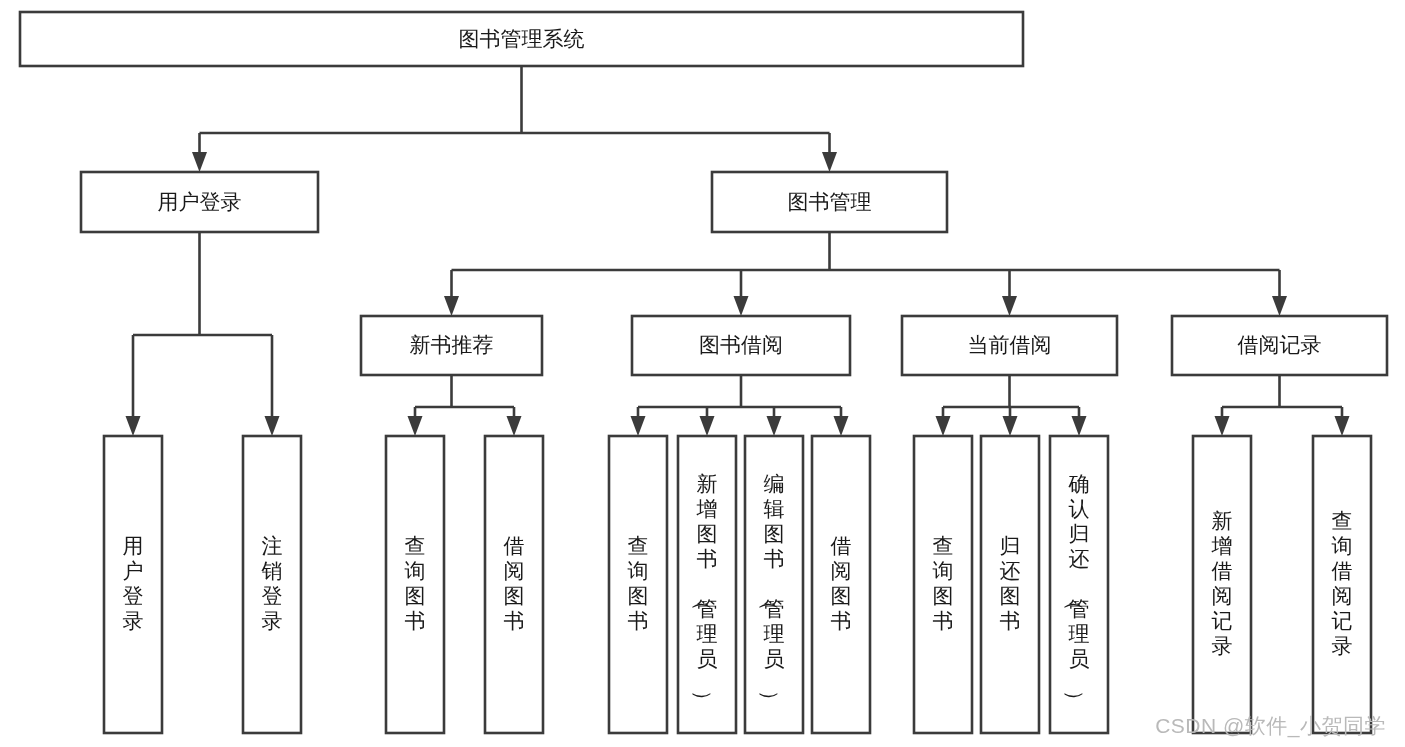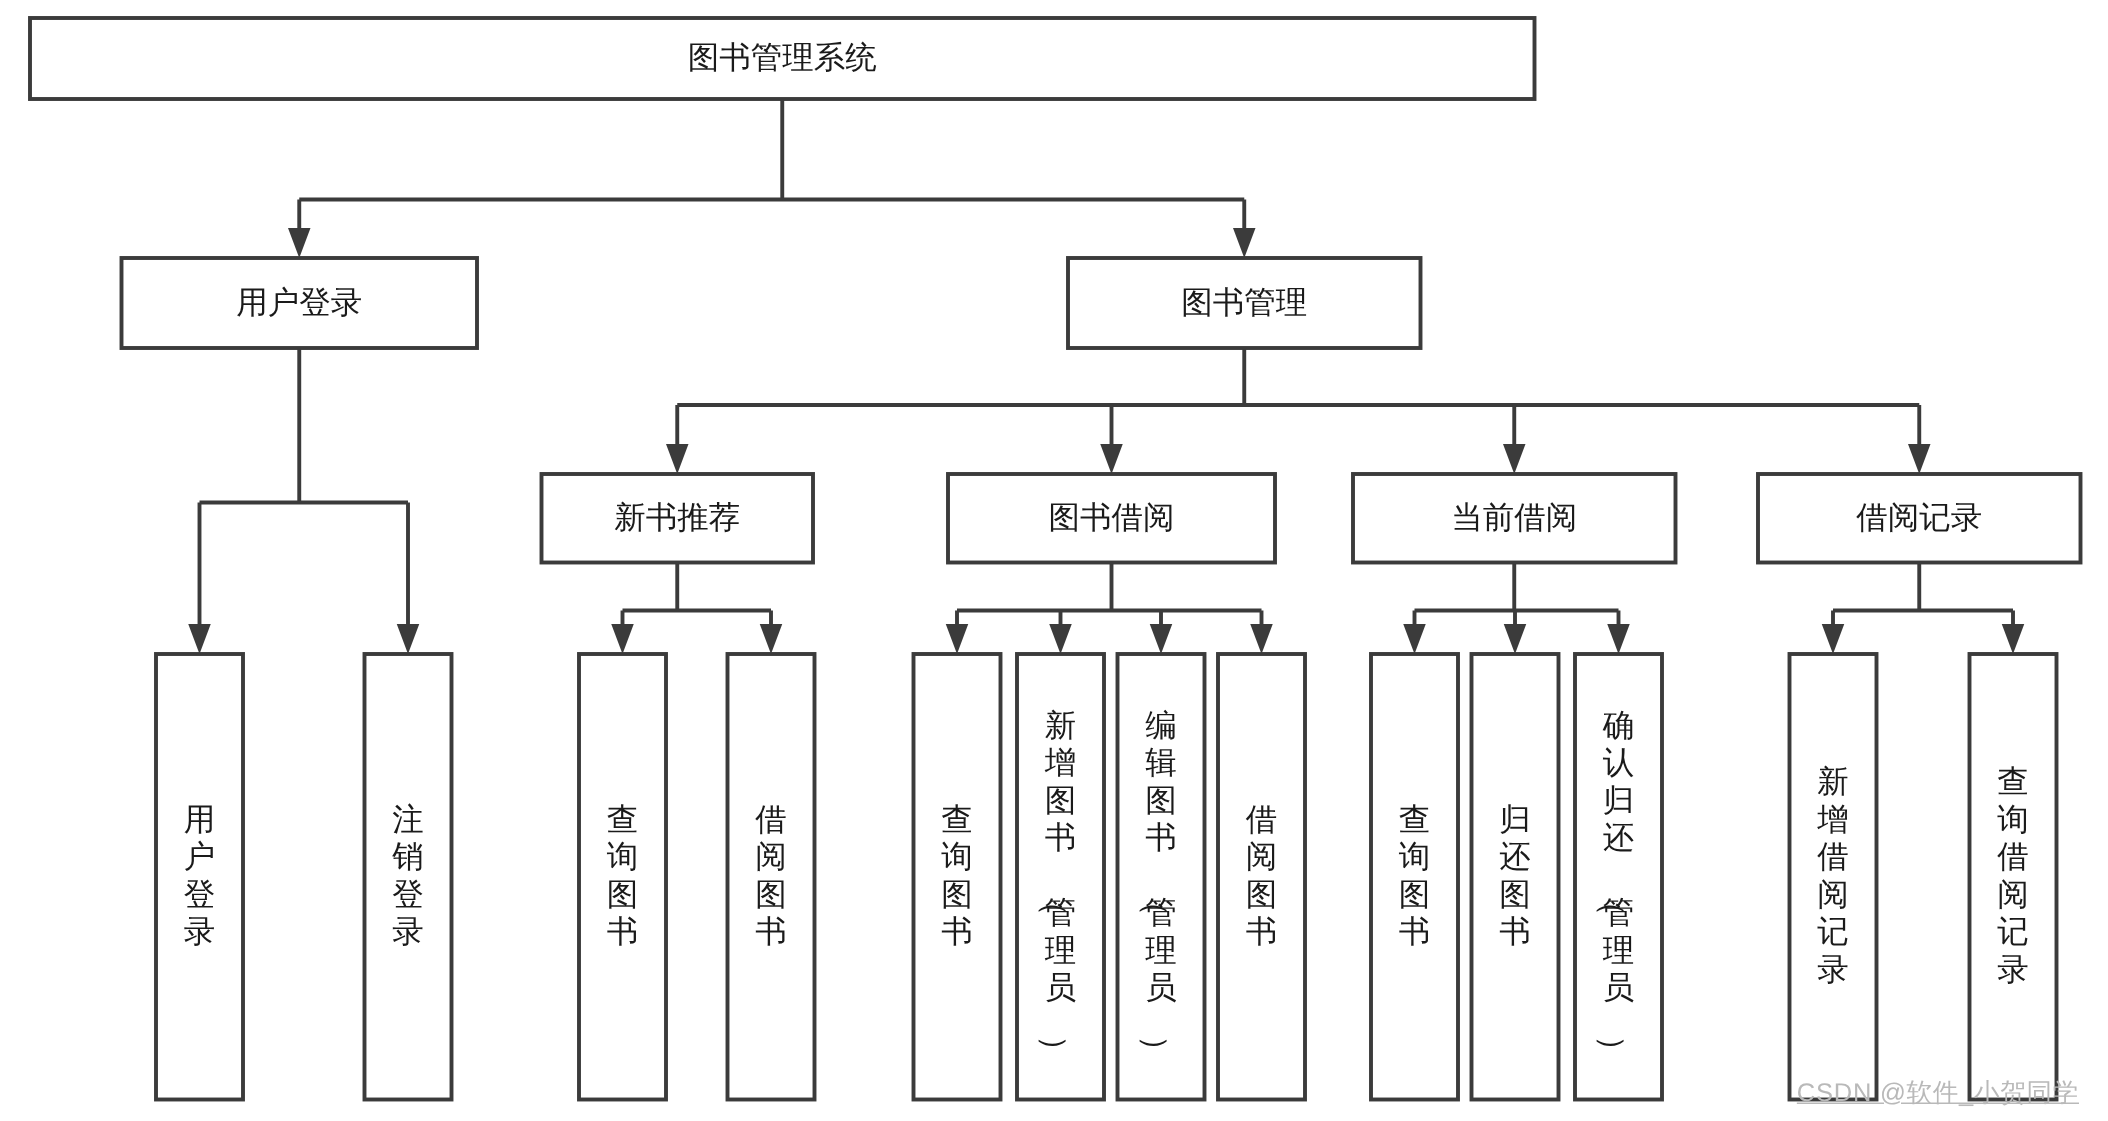--- a/index.html
+++ b/index.html
@@ -58,26 +58,25 @@
     fill: #1a1a1a;
     text-anchor: middle;
     dominant-baseline: middle;
     white-space: pre;
   }
   .watermark-text {
     position: absolute;
     right: 12px;
     bottom: 7px;
     font-family: "Liberation Sans", "DejaVu Sans", sans-serif;
-    font-size: 17px;
+    font-size: 21px;
     color: #b9b9b9;
     letter-spacing: 0.5px;
     user-select: none;
     white-space: nowrap;
-    text-decoration: underline;
   }
 </style>
 </head>
 <body>
 
 <div id="diagram-root">
   <svg class="diagram-canvas" viewBox="0 0 1405 747">
     <g id="edges-layer">
         <g>
           <line x1="521.5" y1="66" x2="521.5" y2="133" class="connector"></line>

